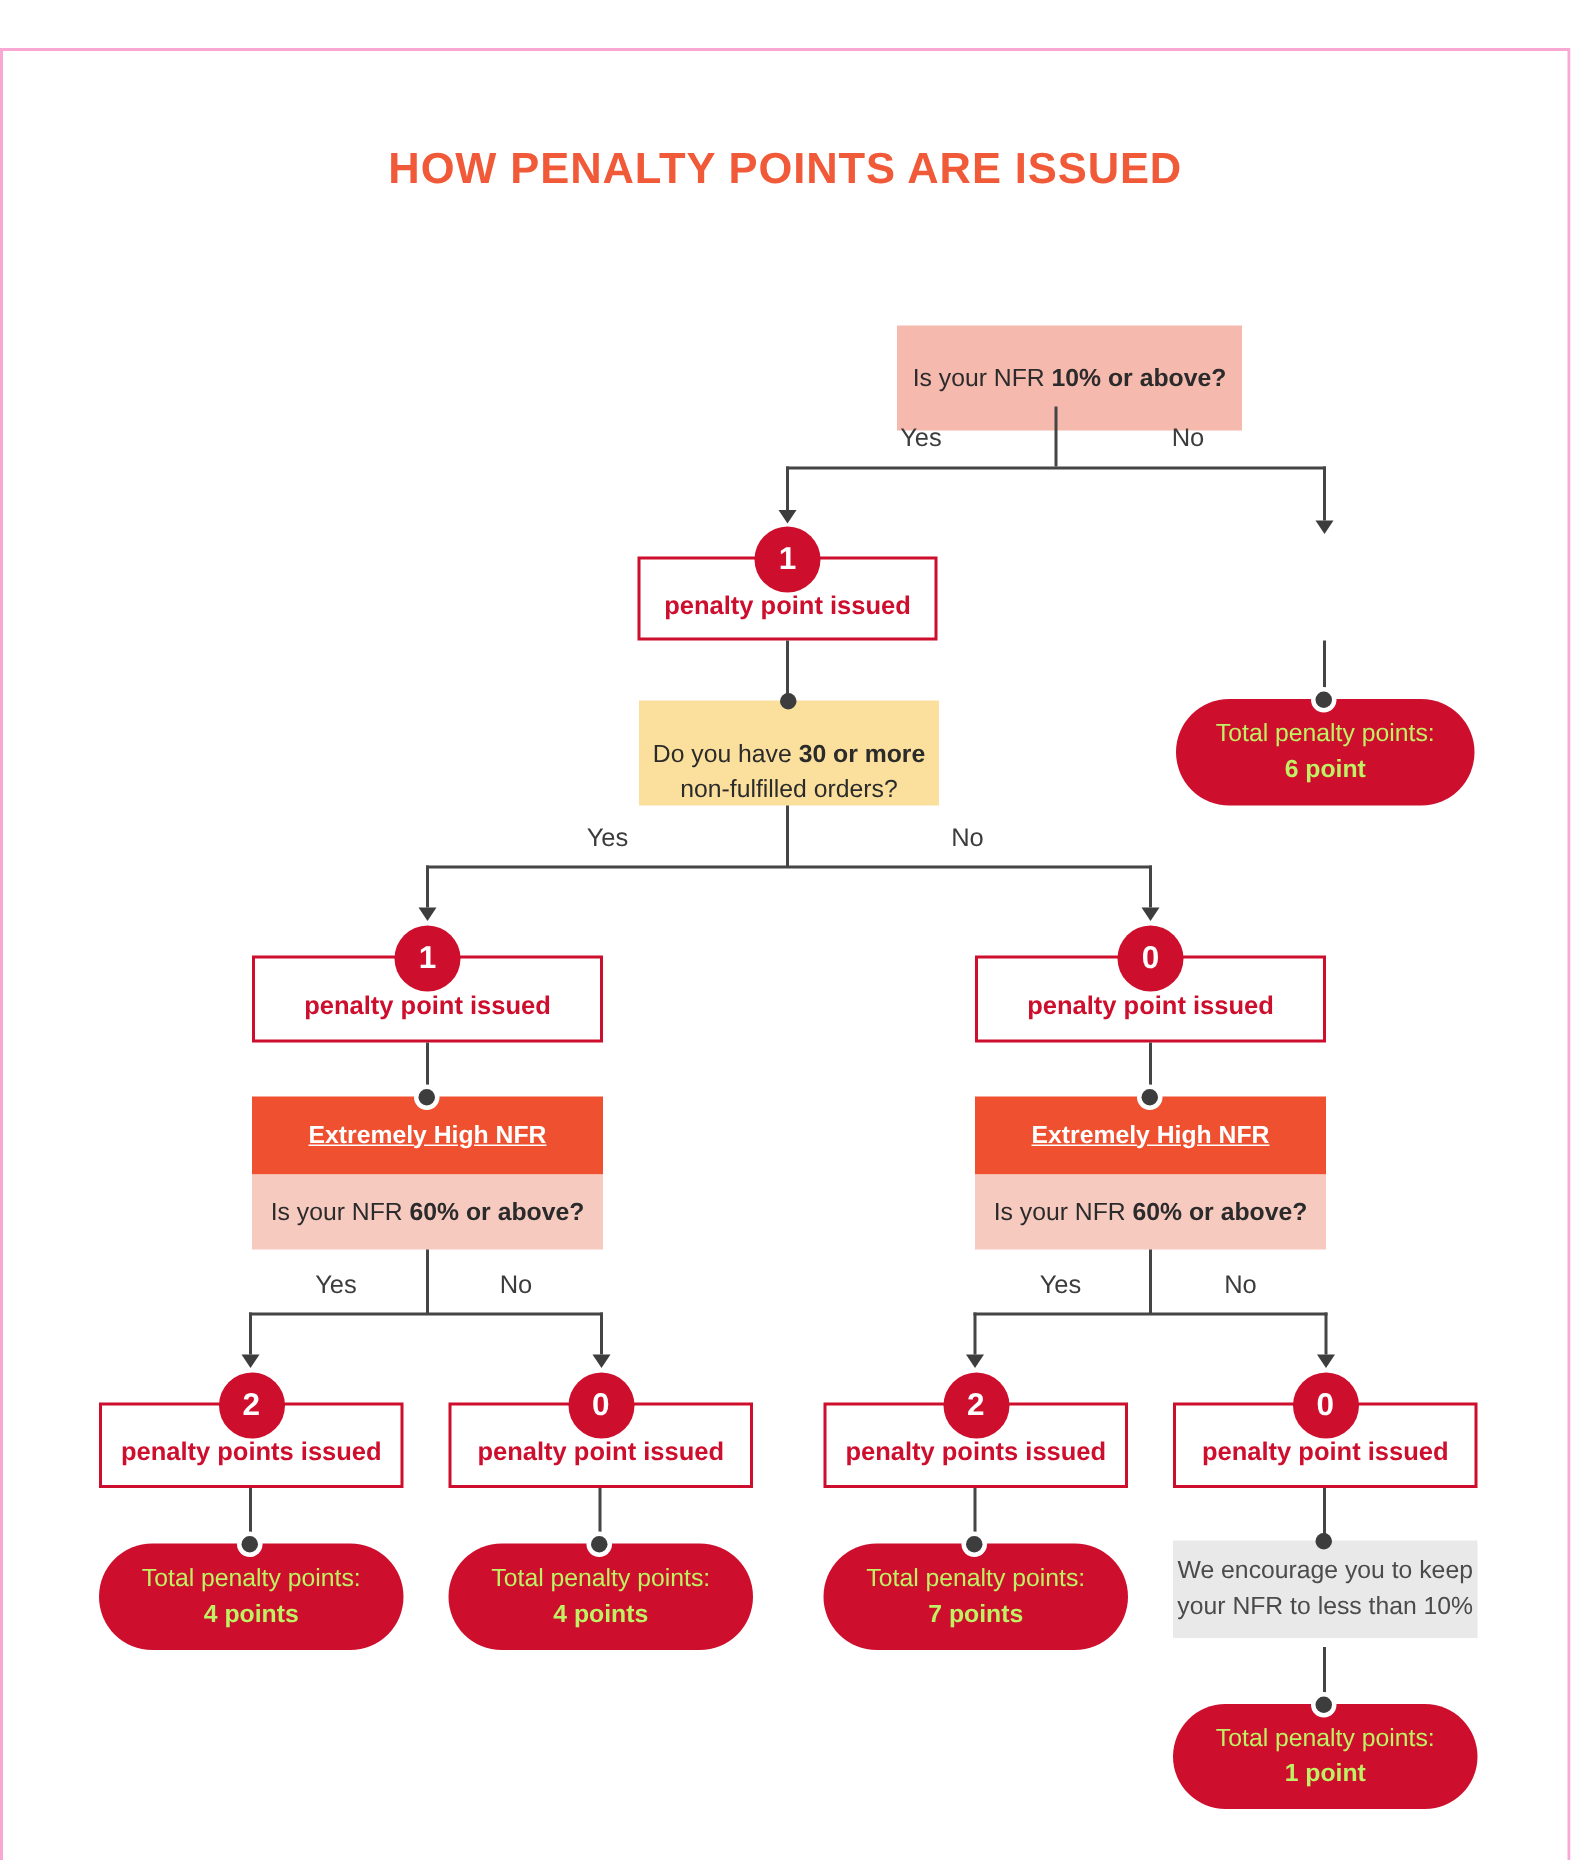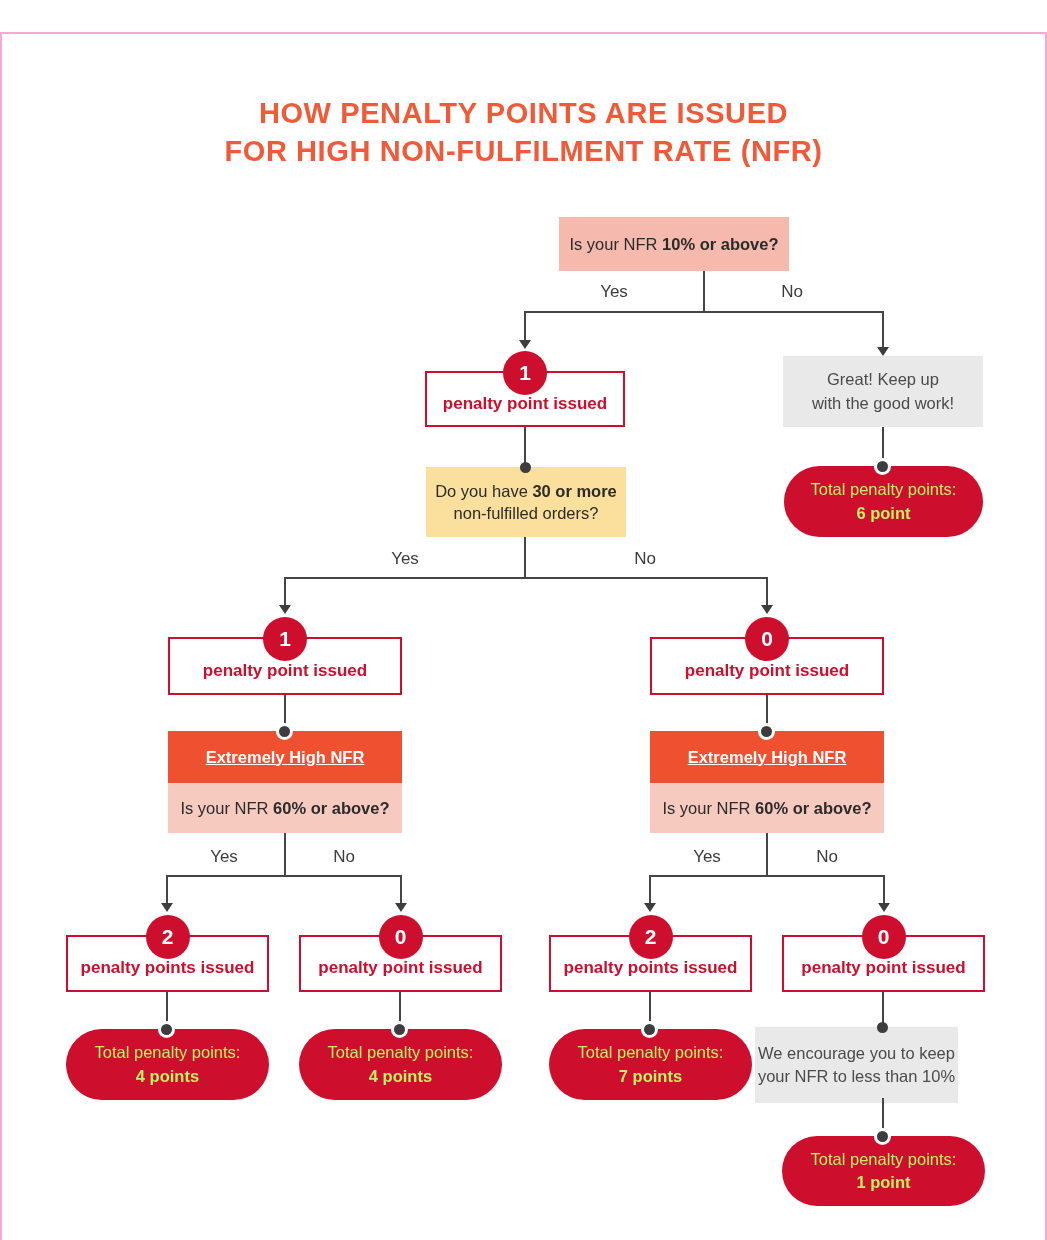--- a/index.html
+++ b/index.html
@@ -10,21 +10,21 @@
   }
   .title{
     position:absolute;left:0;top:60px;width:100%;margin:0;
     text-align:center;color:#F15A38;font-size:29px;font-weight:bold;
     letter-spacing:.6px;line-height:1.32;
   }
   
   .node{position:absolute;box-sizing:border-box;display:flex;flex-direction:column;
         align-items:center;justify-content:center;text-align:center;}
   .q-pink{background:#F5B9AE;color:#2b2b2b;font-size:16.5px;line-height:1.35;}
-  .q-yellow{background:#FBE09D;color:#2b2b2b;font-size:16.5px;line-height:1.35;}
+  .q-yellow{background:#FBE09D;color:#2b2b2b;font-size:16.5px;line-height:1.35;justify-content:flex-end;}
   .graybox{background:#E9E9E9;color:#4b4b4b;font-size:16.5px;line-height:1.4;}
   .ppbox{background:#fff;border:2.5px solid #CE0E2D;color:#CE0E2D;
          font-size:17px;font-weight:bold;}
   .ppbox .badge{
     position:absolute;left:50%;top:0;transform:translate(-50%,-50%);
     width:44px;height:44px;border-radius:50%;background:#CE0E2D;color:#fff;
     display:flex;align-items:center;justify-content:center;
     font-size:21px;font-weight:bold;}
   .ppbox .pplabel{margin-top:9px;}
   .pill{background:#CE0E2D;color:#bef264;border-radius:37px;font-size:16.5px;line-height:1.4;}
@@ -38,43 +38,40 @@
   .dot{position:absolute;width:11px;height:11px;border-radius:50%;background:#3d3d3d;}
   .dot.ring{box-shadow:0 0 0 3px #ffffff;}
   .blabel{position:absolute;transform:translateX(-50%);color:#3c3c3c;font-size:17px;}
   b{font-weight:bold;}
 </style>
 </head>
 <body>
 
 <div class="canvas">
 
-  <h1 class="title"><span>HOW PENALTY POINTS ARE ISSUED</span><br><span>FOR HIGH NON-FULFILMENT RATE (NFR)</span></h1>
+  <h1 class="title"><span>HOW PENALTY POINTS ARE ISSUED</span><br></h1>
 
-  <div class="node q-pink" style="left:557px;top:183px;width:230px;height:54px">
+  <div class="node q-pink" style="left:596px;top:183px;width:230px;height:70px">
     <div><span>Is your NFR </span><b>10% or above?</b></div>
   </div>
 
   <div class="vl" style="left:701px;top:237px;height:40px"></div>
   <div class="hl" style="left:522px;top:277px;width:360px"></div>
   <div class="vl" style="left:522px;top:277px;height:30px"></div>
   <div class="arr" style="left:517px;top:306px"></div>
   <div class="vl" style="left:880px;top:277px;height:36px"></div>
   <div class="arr" style="left:875px;top:313px"></div>
   <div class="blabel" style="left:612px;top:248px">Yes</div>
   <div class="blabel" style="left:790px;top:248px">No</div>
 
   <div class="node ppbox" style="left:423px;top:337px;width:200px;height:56px">
     <span class="badge">1</span>
     <span class="pplabel">penalty point issued</span>
   </div>
 
-  <div class="node graybox" style="left:781px;top:322px;width:200px;height:71px">
-    <div><span>Great! Keep up</span><br><span>with the good work!</span></div>
-  </div>
   <div class="vl" style="left:880px;top:393px;height:39px"></div>
   <div class="node pill" style="left:782px;top:432px;width:199px;height:71px">
     <span>Total penalty points:</span>
     <b>6 point</b>
   </div>
   <div class="dot ring" style="left:875px;top:427px"></div>
 
   <div class="vl" style="left:522px;top:393px;height:40px"></div>
 
   <div class="node q-yellow" style="left:424px;top:433px;width:200px;height:70px">
@@ -170,21 +167,21 @@
     <b>4 points</b>
   </div>
   <div class="dot ring" style="left:392px;top:990px"></div>
 
   <div class="node pill" style="left:547px;top:995px;width:203px;height:71px">
     <span>Total penalty points:</span>
     <b>7 points</b>
   </div>
   <div class="dot ring" style="left:642px;top:990px"></div>
 
-  <div class="node graybox" style="left:753px;top:993px;width:203px;height:76px">
+  <div class="node graybox" style="left:780px;top:993px;width:203px;height:65px">
     <div><span>We encourage you to keep</span><br><span>your NFR to less than 10%</span></div>
   </div>
   <div class="dot" style="left:875px;top:988px"></div>
 
   <div class="vl" style="left:880px;top:1064px;height:38px"></div>
   <div class="node pill" style="left:780px;top:1102px;width:203px;height:70px">
     <span>Total penalty points:</span>
     <b>1 point</b>
   </div>
   <div class="dot ring" style="left:875px;top:1097px"></div>

